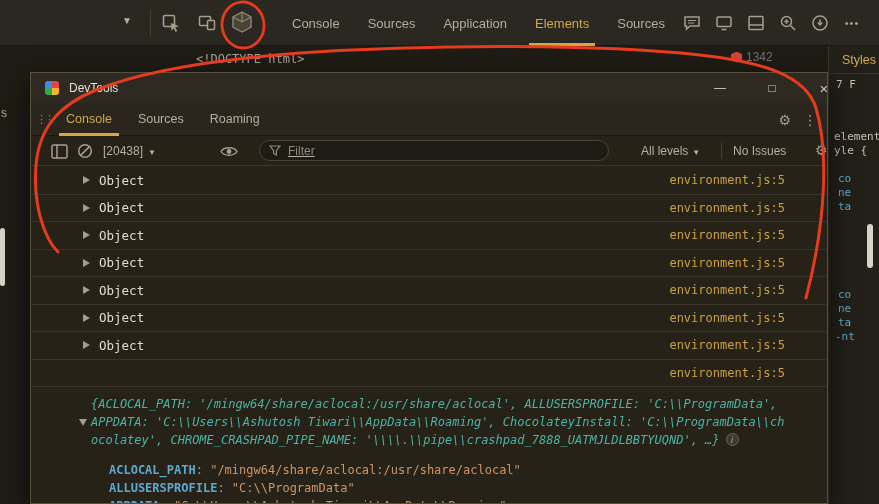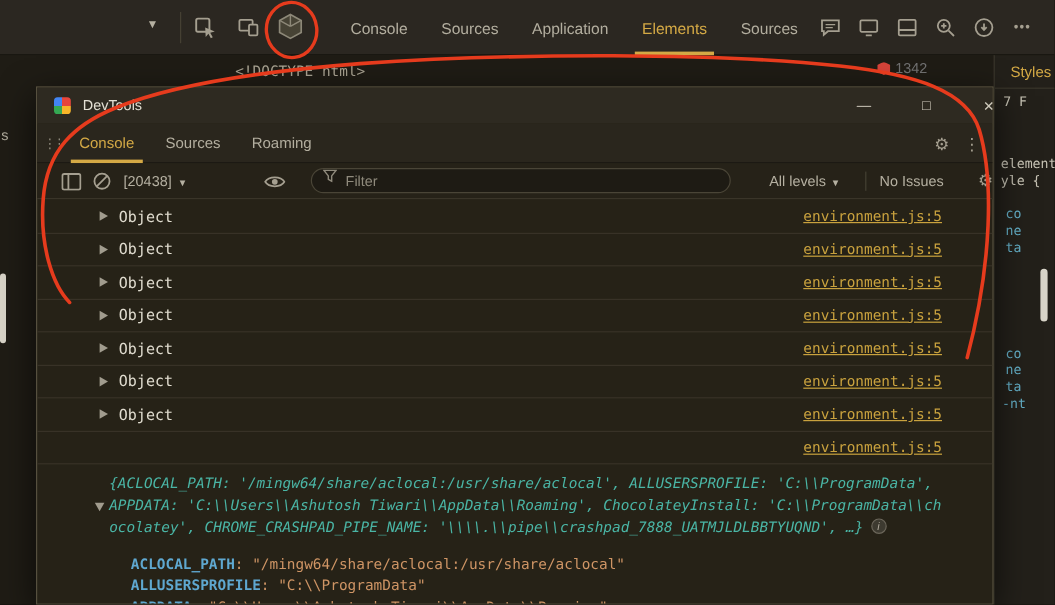--- a/index.html
+++ b/index.html
@@ -58,37 +58,37 @@
   .wtab.sel:after { content:""; position:absolute; left:6px; right:6px; bottom:0; height:2.5px; background:#d4a945; }
   .wtabs-right { position:absolute; right:6px; top:0; height:33px; display:flex; align-items:center; gap:8px; }
   .gear { font-size:14px; color:#a59f90; cursor:pointer; line-height:1; }
   .kebab { font-size:14px; color:#a59f90; cursor:pointer; padding:0 4px; }
 
   .wtoolbar { position:relative; height:30px; background:#262218; border-bottom:1px solid #3a3529; }
   .wtb { position:absolute; top:5px; width:20px; height:20px; display:flex; align-items:center; justify-content:center; cursor:pointer; color:#a59f90; }
   .ctx { position:absolute; left:72px; top:8px; font-size:12px; color:#b5b0a1; cursor:pointer; }
   .ctx .c { font-size:8px; margin-left:5px; }
   .pill { position:absolute; left:228px; top:4px; width:350px; height:21px; border:1px solid #4a4537; border-radius:11px;
-    background:#1e1b14; display:flex; padding:0 9px; gap:7px; }
+    background:#1e1b14; display:flex; align-items:center; padding:0 9px; gap:7px;text-decoration:underline; }
   .pill input { flex:1; background:transparent; border:none; outline:none; font-size:12px; color:#d6d2c4; caret-color:transparent; }
   .pill input::placeholder { color:#8f8a7c; }
   .levels { position:absolute; left:610px; top:8px; font-size:12px; color:#b5b0a1; cursor:pointer; }
   .levels .c { font-size:8px; margin-left:4px; }
   .tb-sep { position:absolute; left:690px; top:7px; width:1px; height:16px; background:#454134; }
   .noissues { position:absolute; left:702px; top:8px; font-size:12px; color:#b5b0a1; cursor:pointer; }
   .wtoolbar .gear2 { position:absolute; left:784px; top:7px; }
 
   .console { position:absolute; left:0; right:0; top:94px; bottom:0; overflow:hidden; }
   .crow { position:relative; height:27.5px; border-bottom:1px solid #383227; display:flex; align-items:center;
     padding-left:52px; padding-right:42px; }
   .tri { width:0; height:0; border-left:7px solid #a19c8e; border-top:4.5px solid transparent; border-bottom:4.5px solid transparent;
     margin-right:9px; cursor:pointer; }
   .objlbl { font-family:"DejaVu Sans Mono", monospace; font-size:12.5px; color:#e0dccf; }
   .spacer { flex:1; }
-  .jslink { font-family:"DejaVu Sans Mono", monospace; font-size:12px; color:#c9a23e; text-decoration:underline; cursor:pointer; }
+  .jslink { font-family:"DejaVu Sans Mono", monospace; font-size:12px; color:#c9a23e; cursor:pointer; }
 
   .expanded { position:relative; padding:7px 42px 0 60px; }
   .tri-open { position:absolute; left:48px; top:32px; width:0; height:0;
     border-top:7px solid #a19c8e; border-left:4.5px solid transparent; border-right:4.5px solid transparent; cursor:pointer; }
   .preview { font-family:"DejaVu Sans Mono", monospace; font-size:12px; line-height:14.2px; font-style:italic;
     color:#4ab5a5; width:712px; white-space:pre-wrap; word-break:break-all; display:inline; }
   .info-ico { display:inline-flex; width:13px; height:13px; border-radius:50%; background:#3d3a30; border:1px solid #6b665a;
     color:#b0ab9d; font-size:9px; align-items:center; justify-content:center; font-style:italic; margin-left:6px; vertical-align:middle; cursor:pointer; }
   .props { margin:13px 0 0 18px; }
   .prop { font-family:"DejaVu Sans Mono", monospace; font-size:12px; line-height:18px; white-space:nowrap; }

